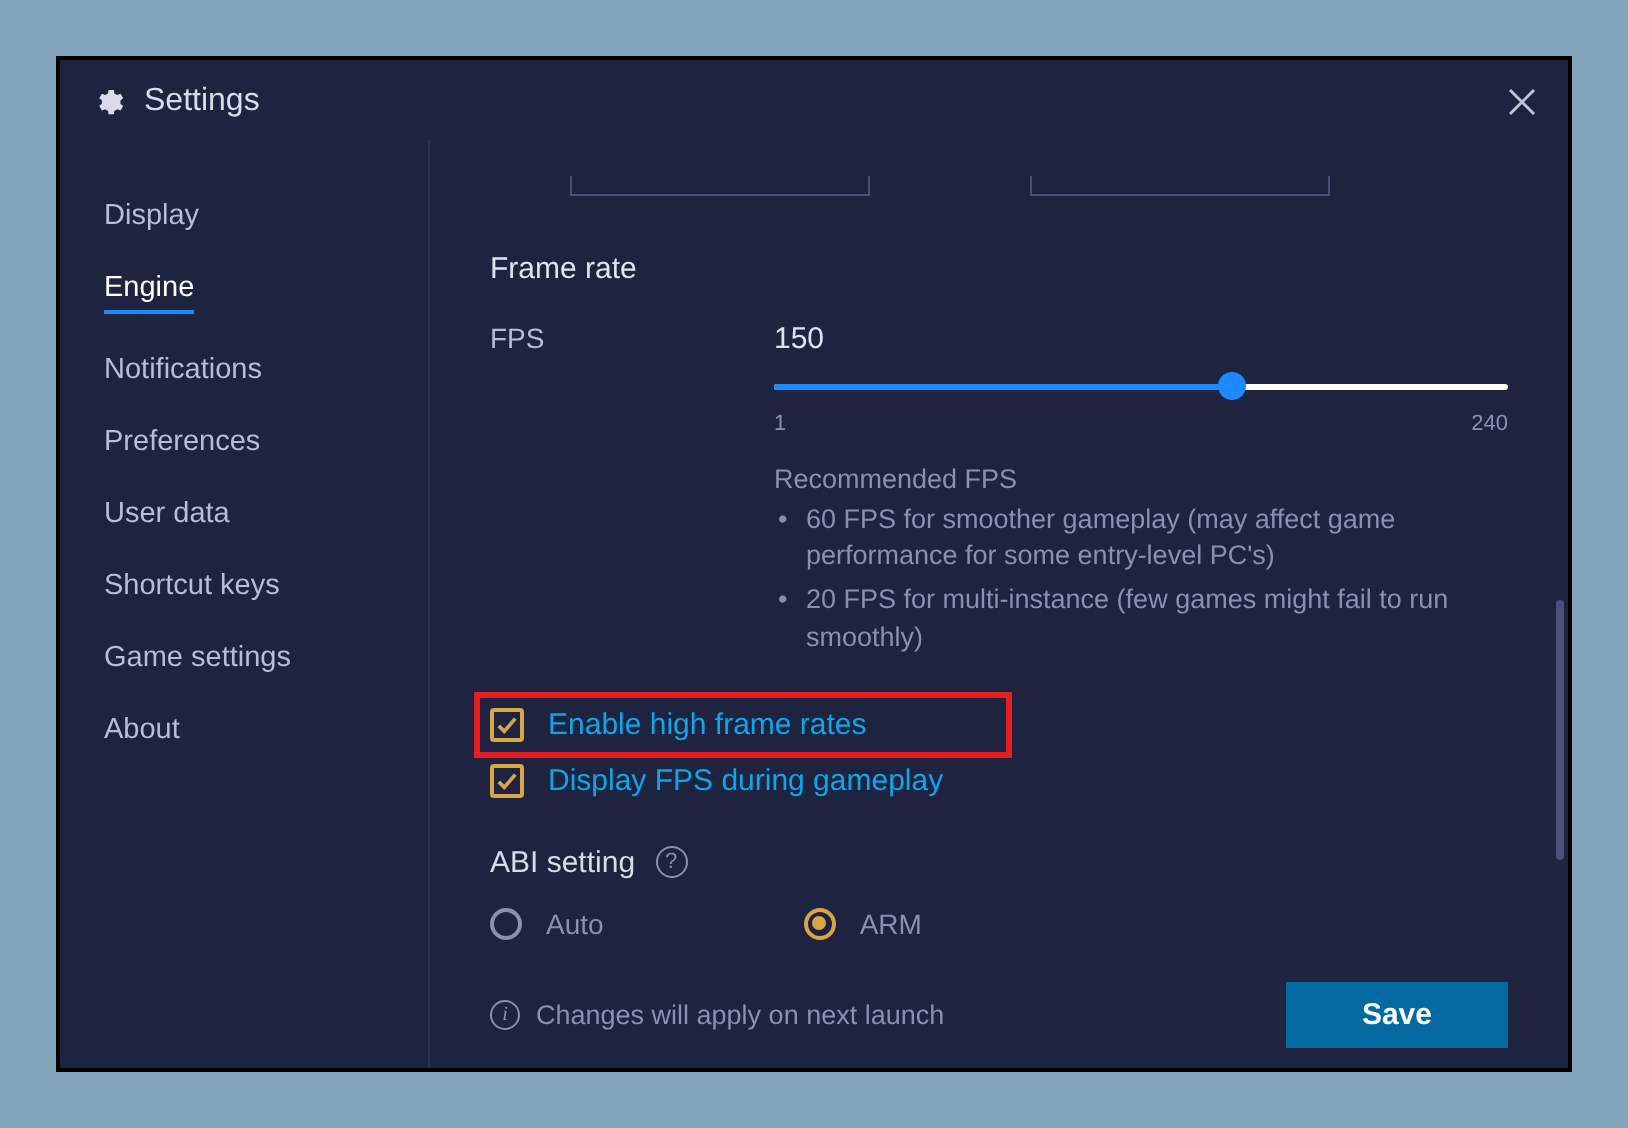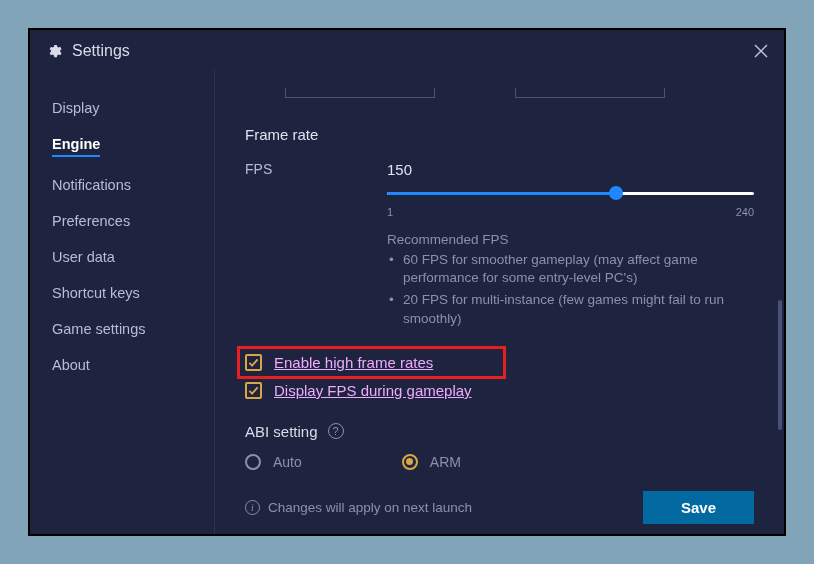--- a/index.html
+++ b/index.html
@@ -55,21 +55,20 @@
     font-size: 14.5px;
     cursor: pointer;
   }
   .sidebar-item.active {
     color: #ffffff;
   }
   .sidebar-item.active .label {
     border-bottom: 2px solid #1e88ff;
     padding-bottom: 3px;
     display: inline-block;
-    font-weight: bold;
   }
   .main {
     flex: 1;
     position: relative;
     padding: 18px 30px 0 30px;
     color: #d9dce8;
     overflow: hidden;
   }
   .top-dropdowns {
     display: flex;
@@ -181,22 +180,21 @@
     border-radius: 2px;
     display: flex;
     align-items: center;
     justify-content: center;
     margin-right: 12px;
     flex-shrink: 0;
   }
   .cbox svg { width: 11px; height: 11px; }
   .cb-label {
     font-size: 15px;
-    color: #f0abfc;
-    text-decoration: underline;
+    color: #0ea5e9;
   }
   .abi-row {
     display: flex;
     align-items: center;
     margin-top: 24px;
     margin-bottom: 14px;
   }
   .abi-label {
     font-size: 15px;
     color: #d9dce8;

